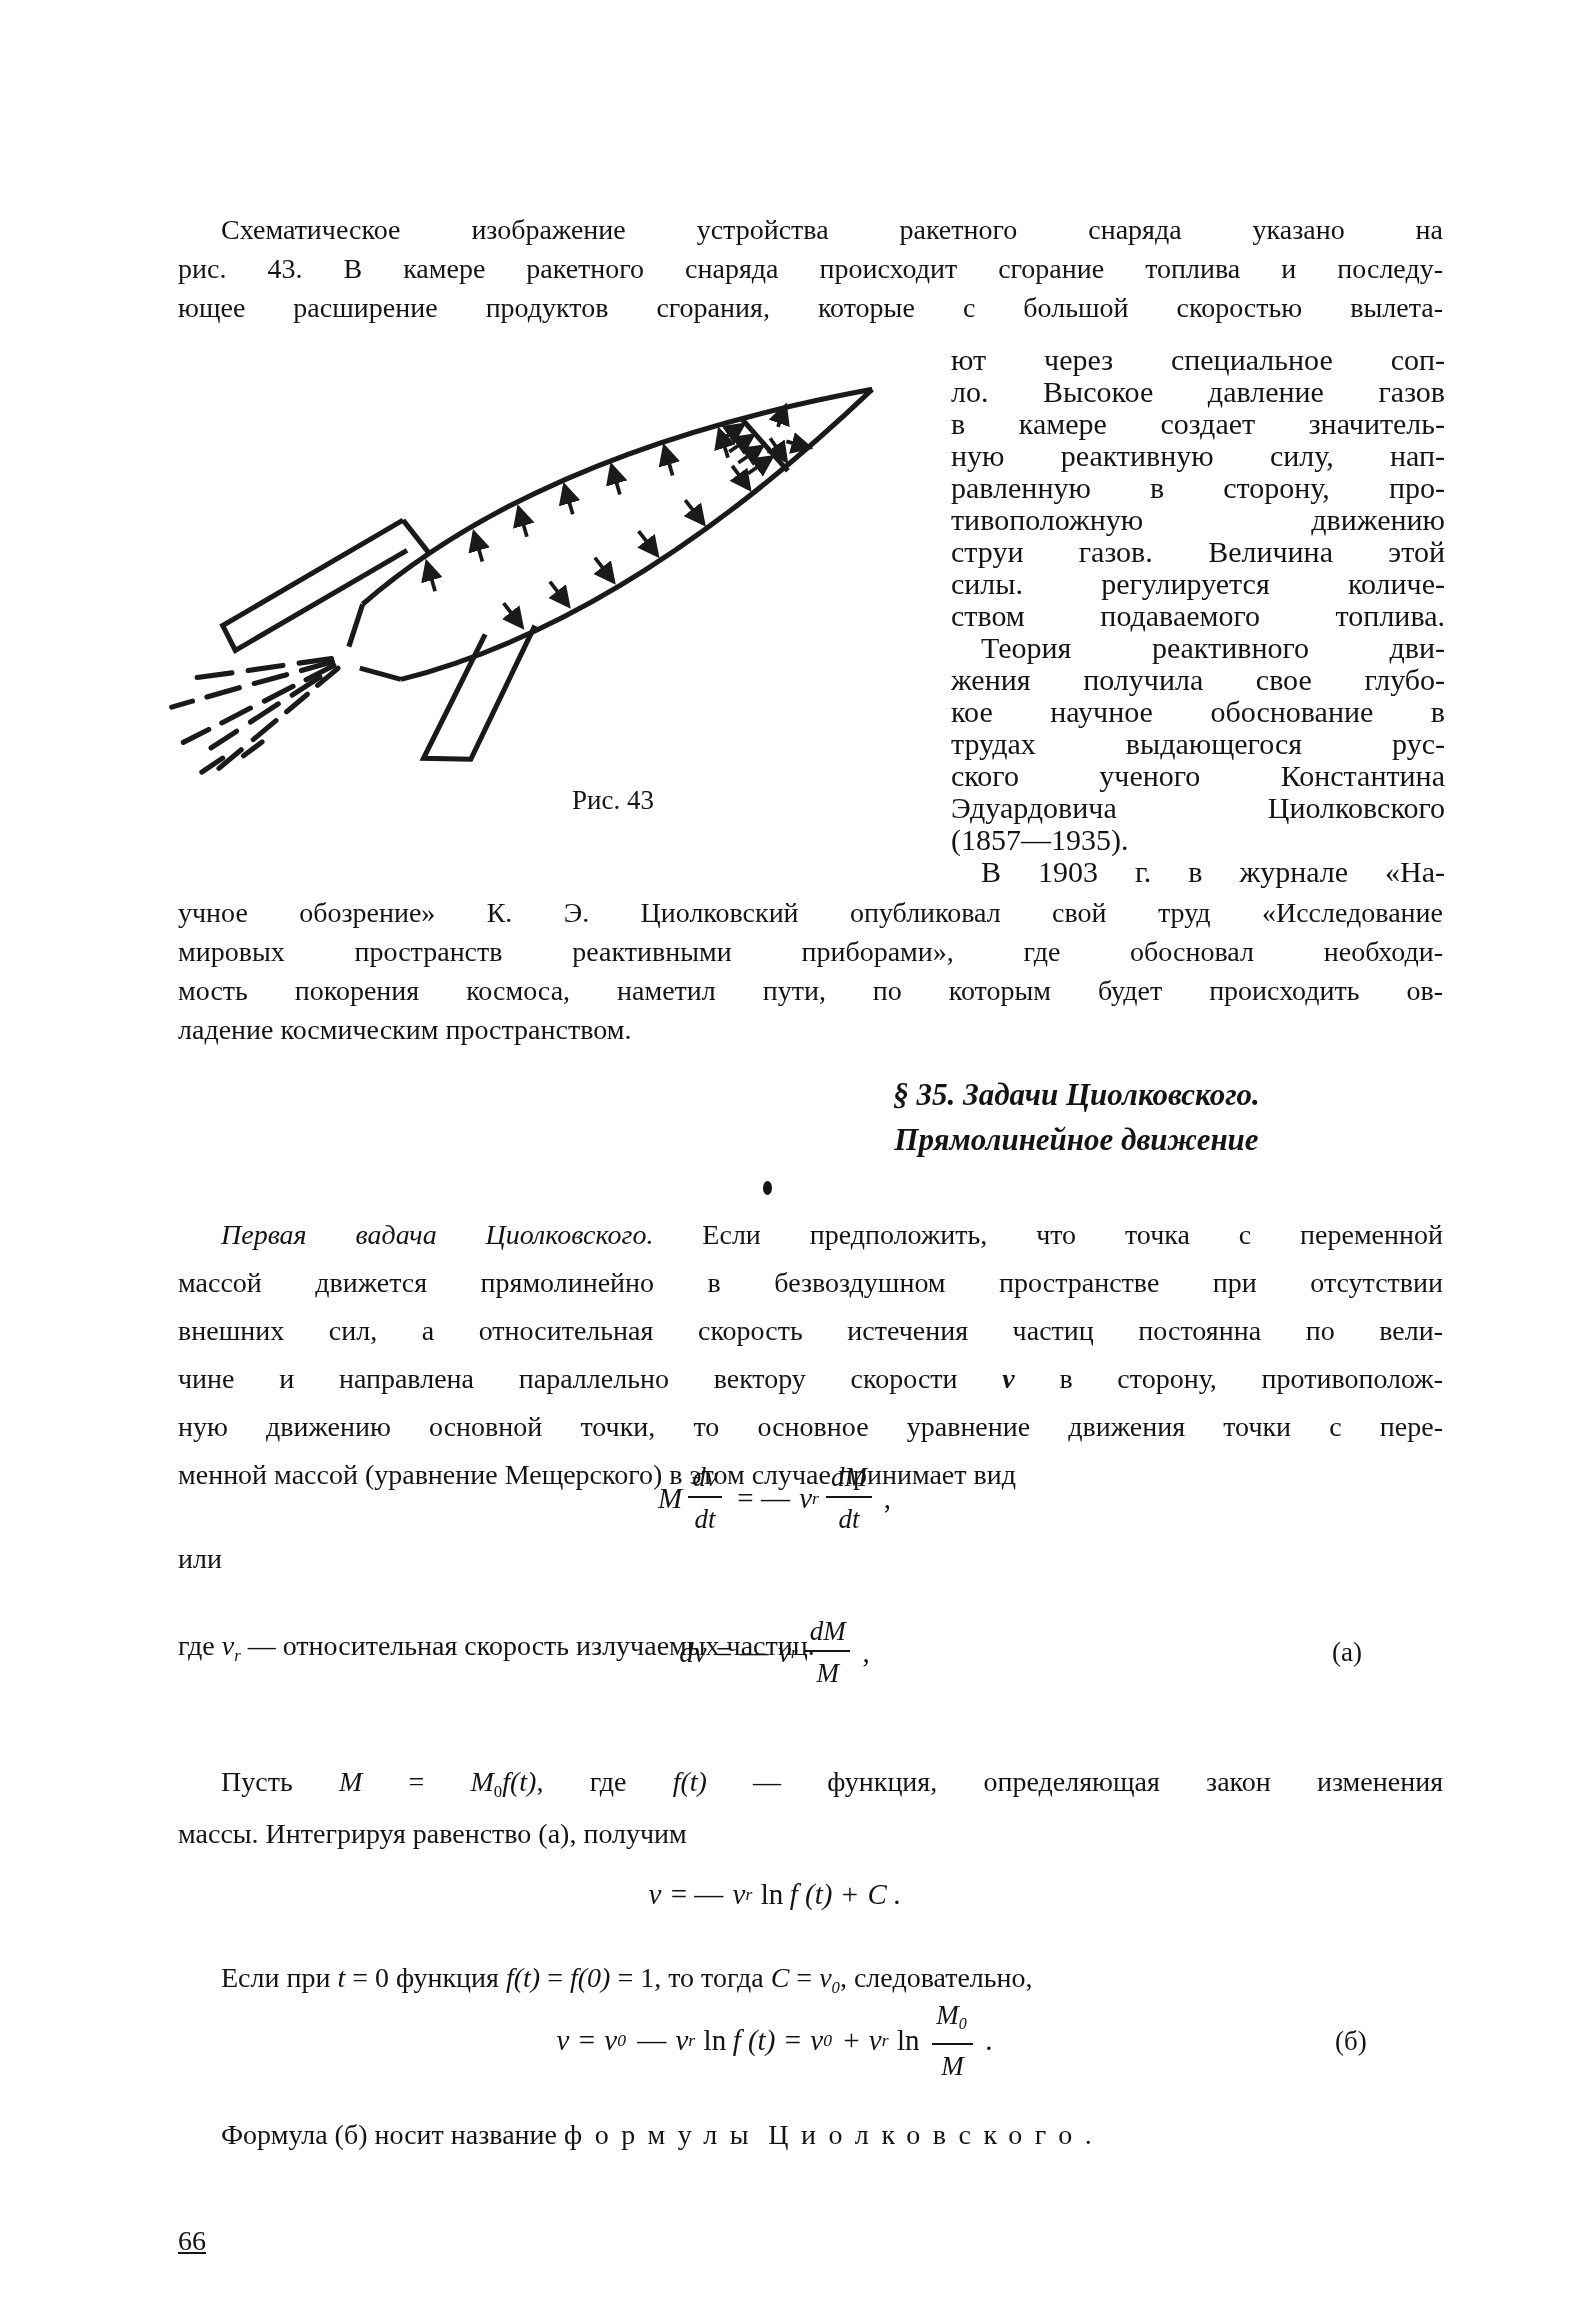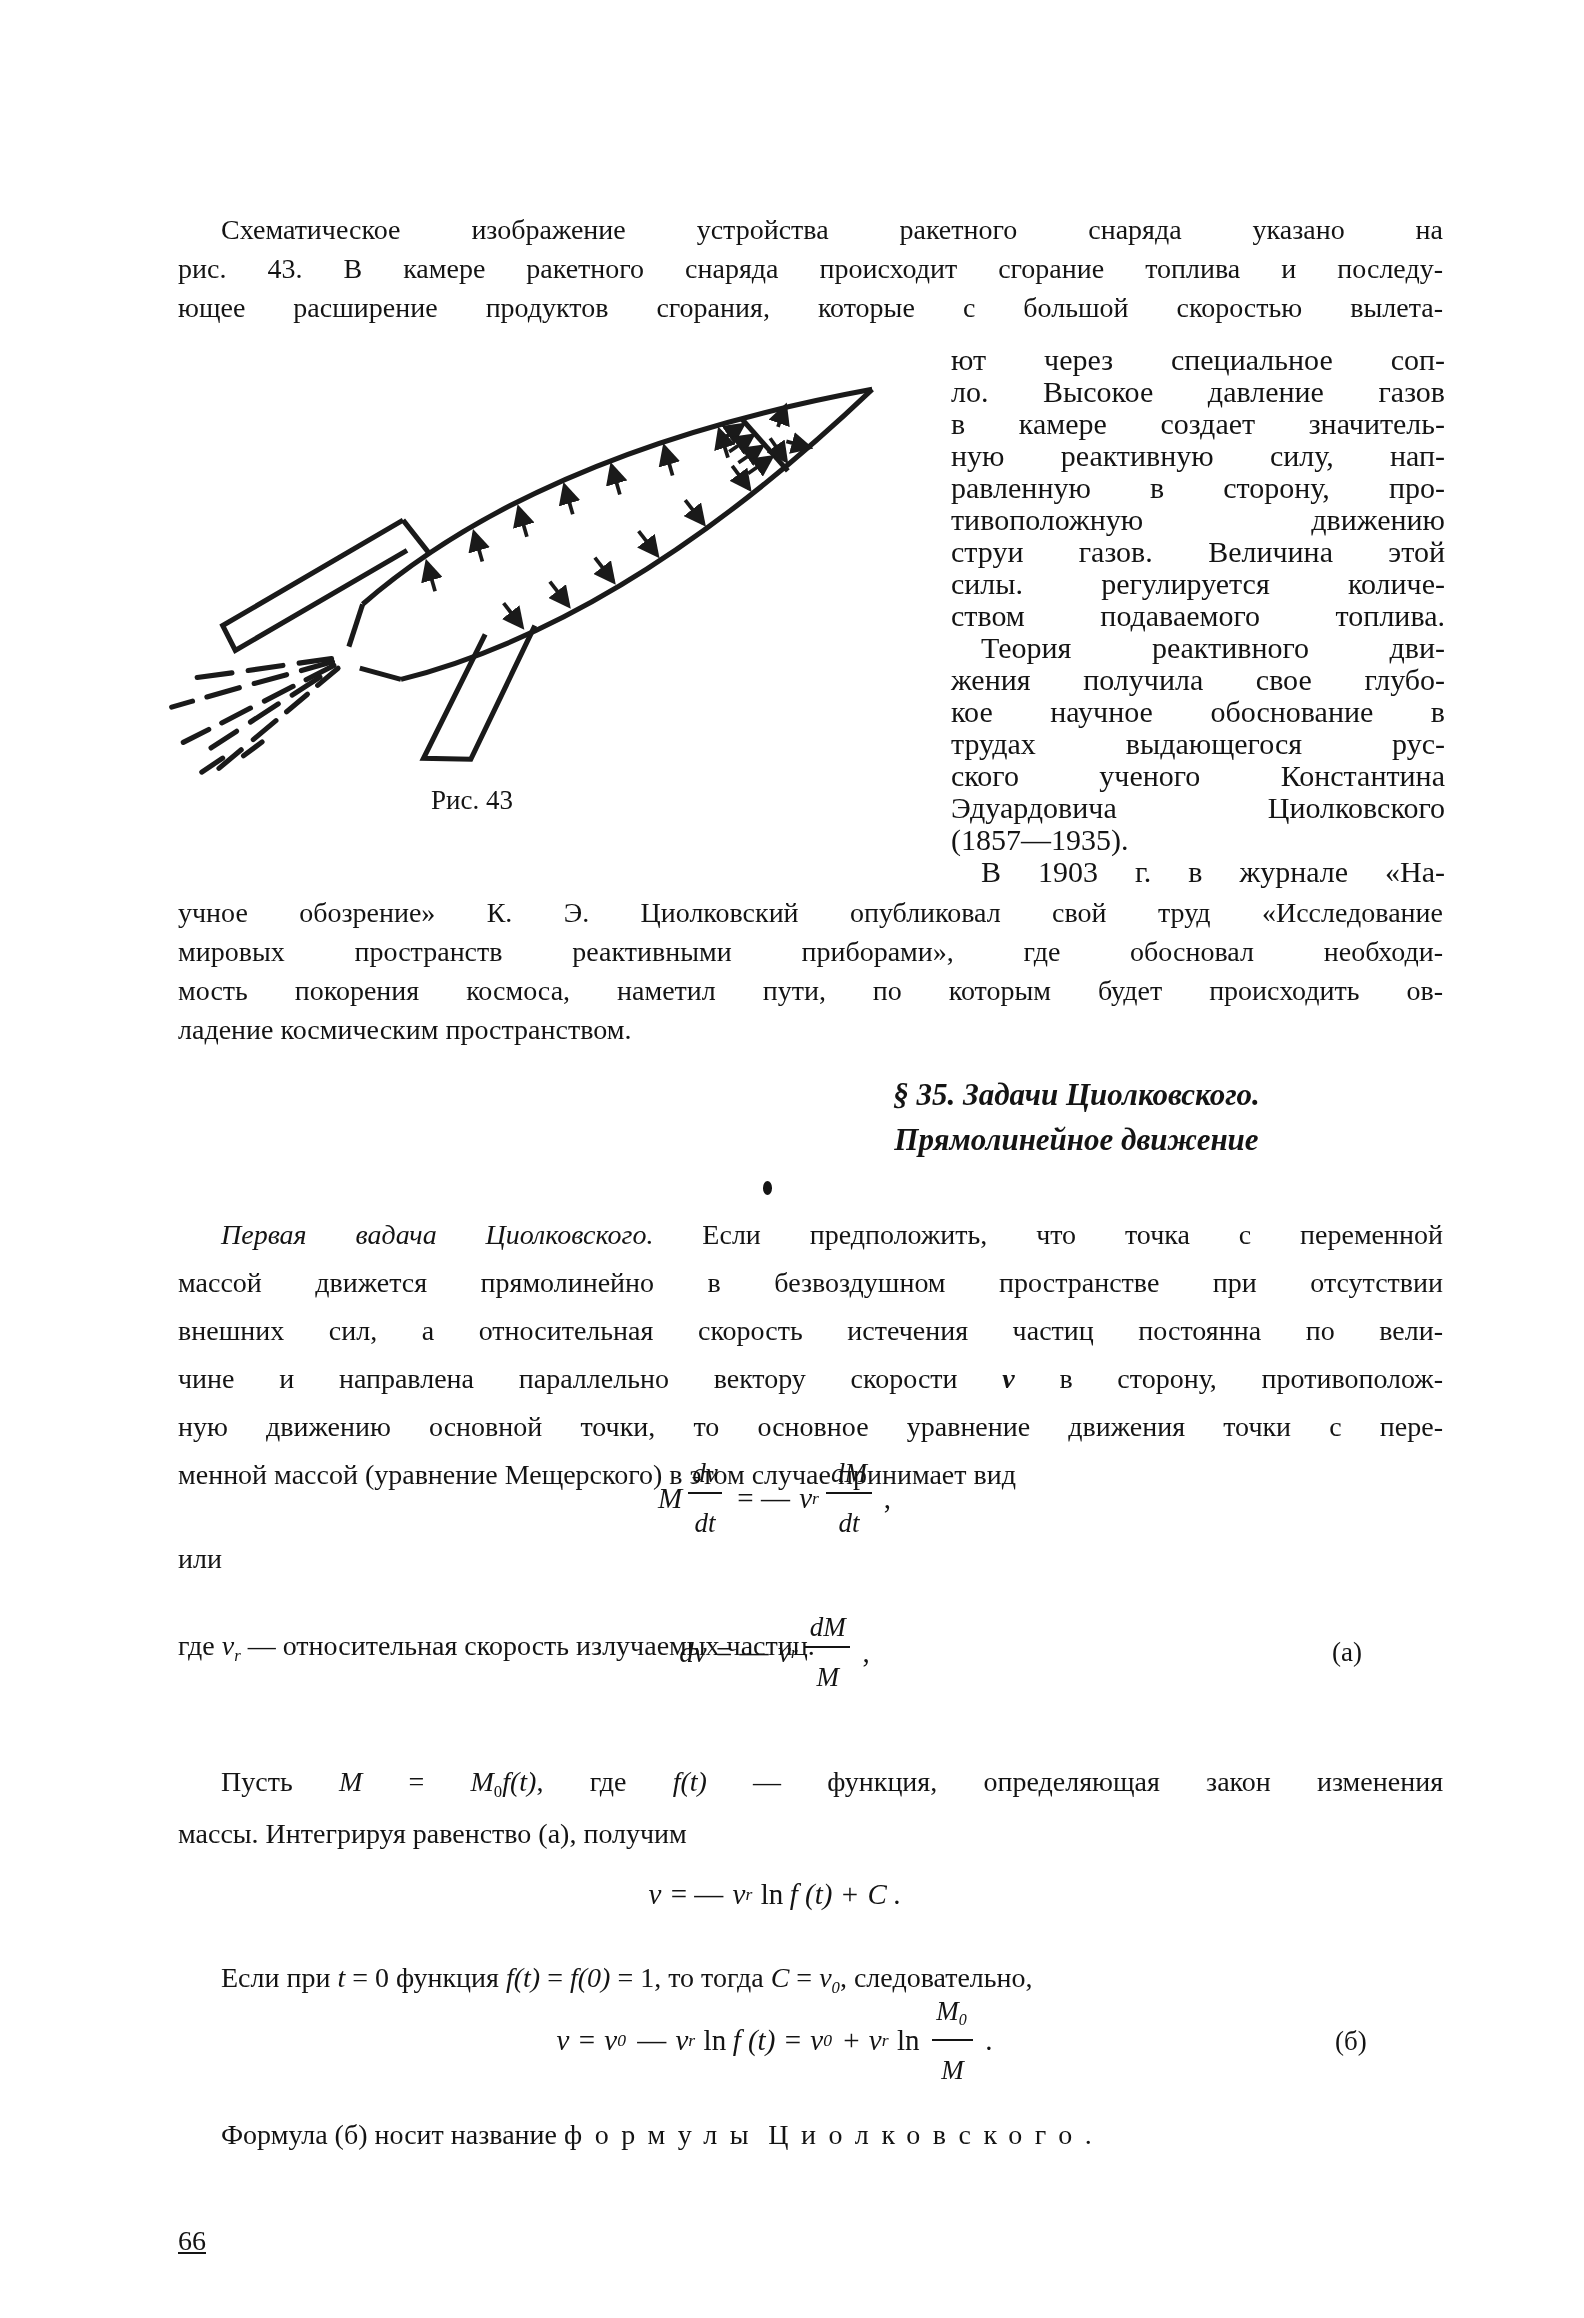--- a/index.html
+++ b/index.html
@@ -25,33 +25,33 @@
   #para6{left:178px;top:2115px;width:1265px;font-family:Liberation Serif, serif;}
   #where-line{left:178px;top:1626px;width:1265px;}
   .lead-it{font-style:italic;}
   .bold-v{font-weight:bold;font-style:italic;}
   .sp{letter-spacing:0.45em;}
   
   #heading{left:696px;top:1072px;width:761px;text-align:center;
     font-size:31px;line-height:45px;font-weight:bold;font-style:italic;}
   
   #rocket-wrap{left:167px;top:341px;width:788px;height:438px;}
-  #fig-caption{left:431px;top:785px;width:223px;text-align:left;font-size:27px;}
+  #fig-caption{left:431px;top:785px;width:223px;text-align:right;font-size:27px;}
   #ink-dot{left:763px;top:1181px;width:9.3px;height:14px;background:#141414;border-radius:50%;}
   
   .formula{display:flex;align-items:center;justify-content:center;
     font-size:29px;font-style:normal;}
   .vv{font-style:italic;}
   .rm{font-style:normal;text-align:right;}
   .op{margin:0 9.3px;}
   .tail{margin-left:6.5px;}
   .formula sub{font-size:17.6px;font-style:italic;vertical-align:-6.5px;margin-right:1.9px;}
   .frac{display:inline-flex;flex-direction:column;align-items:center;margin:0 5.6px;}
   .frac .num{padding:0 4.6px 4.6px;border-bottom:2.3px solid #141414;font-size:27px;line-height:30px;}
-  .frac .den{padding-top:14px;font-size:27px;line-height:30px;}
+  .frac .den{padding-top:6px;font-size:27px;line-height:30px;}
   #formula-mesh{left:241px;top:1454px;width:1067px;height:88px;}
   #connector{left:178px;top:1543px;font-size:28px;}
   #formula-a{left:241px;top:1608px;width:1067px;height:88px;}
   #label-a{left:1332px;top:1637px;font-size:27px;}
   #formula-c{left:241px;top:1873px;width:1067px;height:42px;}
   #formula-b{left:204px;top:1994px;width:1141px;height:93px;}
   #label-b{left:1335px;top:2026px;font-size:27px;}
   #page-number{left:178px;top:2225px;font-size:28px;text-decoration:underline;}
   svg .stroke{stroke:#1a1a1a;fill:none;}
 </style>

